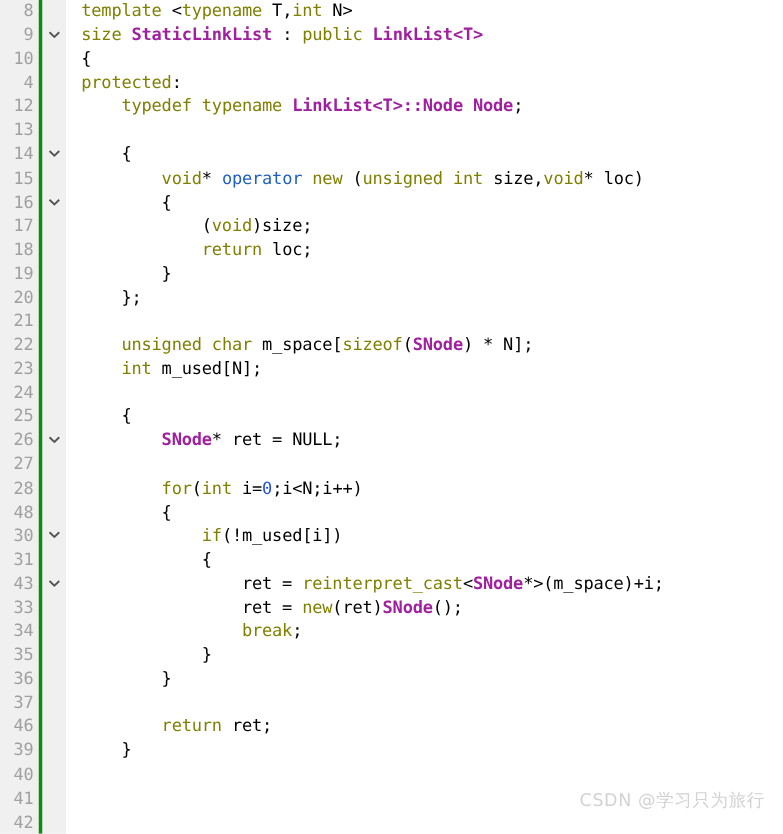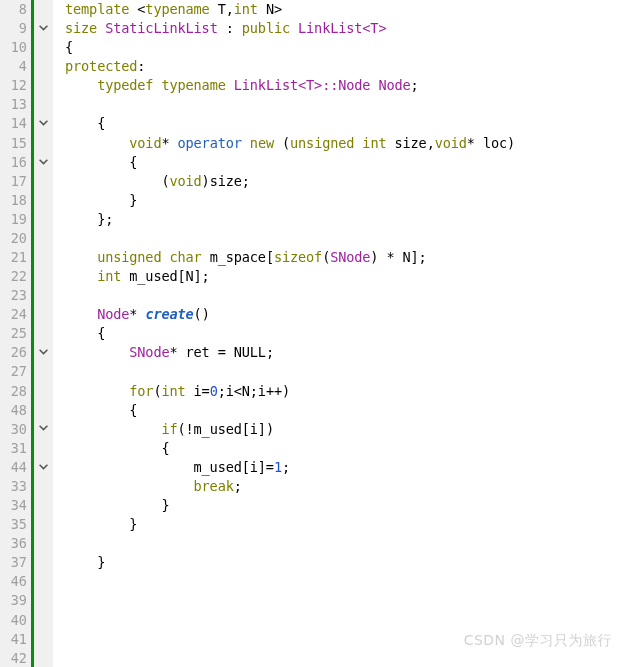--- a/index.html
+++ b/index.html
@@ -101,21 +101,21 @@
     line-height: 19.08px;
     font-size: 13.6px;
     white-space: pre;
     color: #000000;
     letter-spacing: -0.15px;
   }
 
   
   .t-kw      { color: #7f7f00; }               
   .t-type    { color: #7f7f00; }               
-  .t-cls     { color: #a020a0; }               
+  .t-cls     { color: #a020a0; font-weight: bold; }               
   .t-op      { color: #2060c0; font-weight: normal; } 
   .t-fn      { color: #2060c0; font-weight: bold; font-style: italic; } 
   .t-num     { color: #1f4fd8; }               
   .t-plain   { color: #000000; }
   .t-punct   { color: #000000; }
 
   
   .watermark {
     position: absolute;
     right: 14px;
@@ -152,21 +152,21 @@
         <div class="linenum">22</div>
         <div class="linenum">23</div>
         <div class="linenum">24</div>
         <div class="linenum">25</div>
         <div class="linenum">26</div>
         <div class="linenum">27</div>
         <div class="linenum">28</div>
         <div class="linenum">48</div>
         <div class="linenum">30</div>
         <div class="linenum">31</div>
-        <div class="linenum">44</div>
+        <div class="linenum">43</div>
         <div class="linenum">33</div>
         <div class="linenum">34</div>
         <div class="linenum">35</div>
         <div class="linenum">36</div>
         <div class="linenum">37</div>
         <div class="linenum">46</div>
         <div class="linenum">39</div>
         <div class="linenum">40</div>
         <div class="linenum">41</div>
         <div class="linenum">42</div>
@@ -239,37 +239,39 @@
       <div class="code-line"><span class="t-kw">template</span><span class="t-punct"> &lt;</span><span class="t-kw">typename</span><span class="t-plain"> T,</span><span class="t-type">int</span><span class="t-plain"> N&gt;</span></div>
       <div class="code-line"><span class="t-kw">size</span><span class="t-plain"> </span><span class="t-cls">StaticLinkList</span><span class="t-plain"> : </span><span class="t-kw">public</span><span class="t-plain"> </span><span class="t-cls">LinkList&lt;T&gt;</span></div>
       <div class="code-line"><span class="t-punct">{</span></div>
       <div class="code-line"><span class="t-kw">protected</span><span class="t-punct">:</span></div>
       <div class="code-line"><span class="t-plain">    </span><span class="t-kw">typedef</span><span class="t-plain"> </span><span class="t-kw">typename</span><span class="t-plain"> </span><span class="t-cls">LinkList&lt;T&gt;::Node Node</span><span class="t-punct">;</span></div>
       <div class="code-line">&nbsp;</div>
       <div class="code-line"><span class="t-punct">    {</span></div>
       <div class="code-line"><span class="t-plain">        </span><span class="t-type">void</span><span class="t-punct">*</span><span class="t-plain"> </span><span class="t-op">operator</span><span class="t-plain"> </span><span class="t-kw">new</span><span class="t-punct"> (</span><span class="t-type">unsigned</span><span class="t-plain"> </span><span class="t-type">int</span><span class="t-plain"> size,</span><span class="t-type">void</span><span class="t-punct">*</span><span class="t-plain"> loc)</span></div>
       <div class="code-line"><span class="t-punct">        {</span></div>
       <div class="code-line"><span class="t-punct">            (</span><span class="t-type">void</span><span class="t-plain">)size;</span></div>
+      <div class="code-line"><span class="t-plain">            </span><span class="t-kw">return</span><span class="t-plain"> loc;</span></div>
       <div class="code-line"><span class="t-punct">        }</span></div>
       <div class="code-line"><span class="t-punct">    };</span></div>
       <div class="code-line">&nbsp;</div>
       <div class="code-line"><span class="t-plain">    </span><span class="t-type">unsigned</span><span class="t-plain"> </span><span class="t-type">char</span><span class="t-plain"> m_space[</span><span class="t-kw">sizeof</span><span class="t-punct">(</span><span class="t-cls">SNode</span><span class="t-plain">) * N];</span></div>
       <div class="code-line"><span class="t-plain">    </span><span class="t-type">int</span><span class="t-plain"> m_used[N];</span></div>
       <div class="code-line">&nbsp;</div>
-      <div class="code-line"><span class="t-plain">    </span><span class="t-cls">Node</span><span class="t-punct">*</span><span class="t-plain"> </span><span class="t-fn">create</span><span class="t-punct">()</span></div>
       <div class="code-line"><span class="t-punct">    {</span></div>
       <div class="code-line"><span class="t-plain">        </span><span class="t-cls">SNode</span><span class="t-punct">*</span><span class="t-plain"> ret = NULL;</span></div>
       <div class="code-line">&nbsp;</div>
       <div class="code-line"><span class="t-plain">        </span><span class="t-kw">for</span><span class="t-punct">(</span><span class="t-type">int</span><span class="t-plain"> i=</span><span class="t-num">0</span><span class="t-plain">;i&lt;N;i++)</span></div>
       <div class="code-line"><span class="t-punct">        {</span></div>
       <div class="code-line"><span class="t-plain">            </span><span class="t-kw">if</span><span class="t-plain">(!m_used[i])</span></div>
       <div class="code-line"><span class="t-punct">            {</span></div>
-      <div class="code-line"><span class="t-plain">                m_used[i]=</span><span class="t-num">1</span><span class="t-punct">;</span></div>
+      <div class="code-line"><span class="t-plain">                ret = </span><span class="t-kw">reinterpret_cast</span><span class="t-punct">&lt;</span><span class="t-cls">SNode</span><span class="t-punct">*</span><span class="t-plain">&gt;(m_space)+i;</span></div>
+      <div class="code-line"><span class="t-plain">                ret = </span><span class="t-kw">new</span><span class="t-plain">(ret)</span><span class="t-cls">SNode</span><span class="t-punct">();</span></div>
       <div class="code-line"><span class="t-plain">                </span><span class="t-kw">break</span><span class="t-punct">;</span></div>
       <div class="code-line"><span class="t-punct">            }</span></div>
       <div class="code-line"><span class="t-punct">        }</span></div>
       <div class="code-line">&nbsp;</div>
+      <div class="code-line"><span class="t-plain">        </span><span class="t-kw">return</span><span class="t-plain"> ret;</span></div>
       <div class="code-line"><span class="t-punct">    }</span></div>
     </div>
 
   <div class="watermark">CSDN @学习只为旅行</div>
 
 </div>
 
 </body></html>

